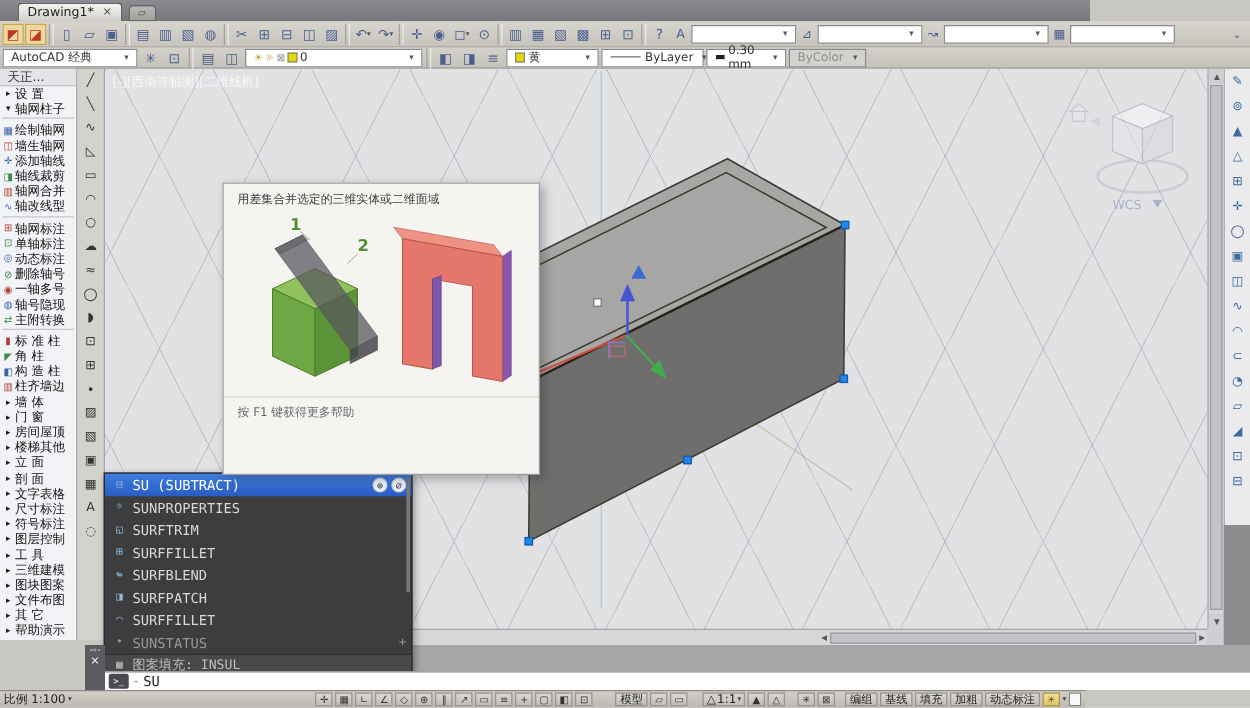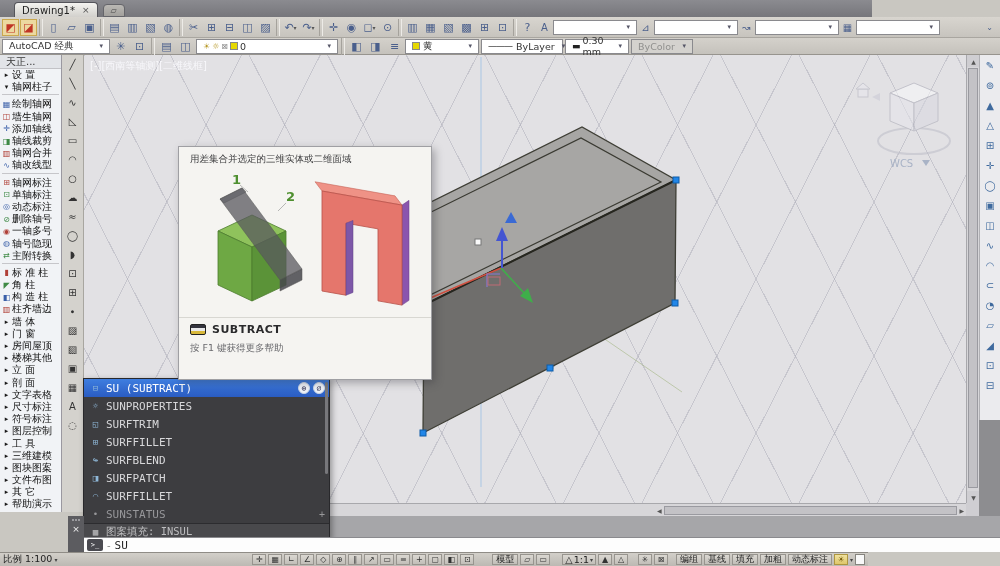--- a/index.html
+++ b/index.html
@@ -564,24 +564,20 @@
         <text x="96" y="32" font-size="13" font-weight="bold" fill="#4e8f2f">2</text>
       </g>
       <g transform="translate(132,22) skewY(10)">
         <polygon points="0,0 80,0 73,-8 -7,-8" fill="#ef9286" stroke="#c05a50" stroke-width=".5"></polygon>
         <polygon points="80,0 87,-6 87,94 80,100" fill="#8a55ae" stroke="#6a3f8a" stroke-width=".5"></polygon>
         <path d="M0,0 H80 V100 H56 V28 H24 V100 H0 Z" fill="#e5766c" stroke="#b9534a" stroke-width=".8"></path>
         <polygon points="24,28 31,24 31,96 24,100" fill="#7d57a8" stroke="#63418a" stroke-width=".5"></polygon>
       </g>
     </svg>
     <div class="tt-sep"></div>
-    <div class="tt-cmdrow">
-      <span class="tt-cmdico"></span>
-      <span>SUBTRACT</span>
-    </div>
     <div class="tt-help">按 F1 键获得更多帮助</div>
   </div>
 
   <div class="statusbar">
     <span class="st-scale">
       <span>比例 1:100</span>
       <span class="st-caret">▾</span>
     </span>
     <span class="spacer"></span>
     <span style="display:contents">

